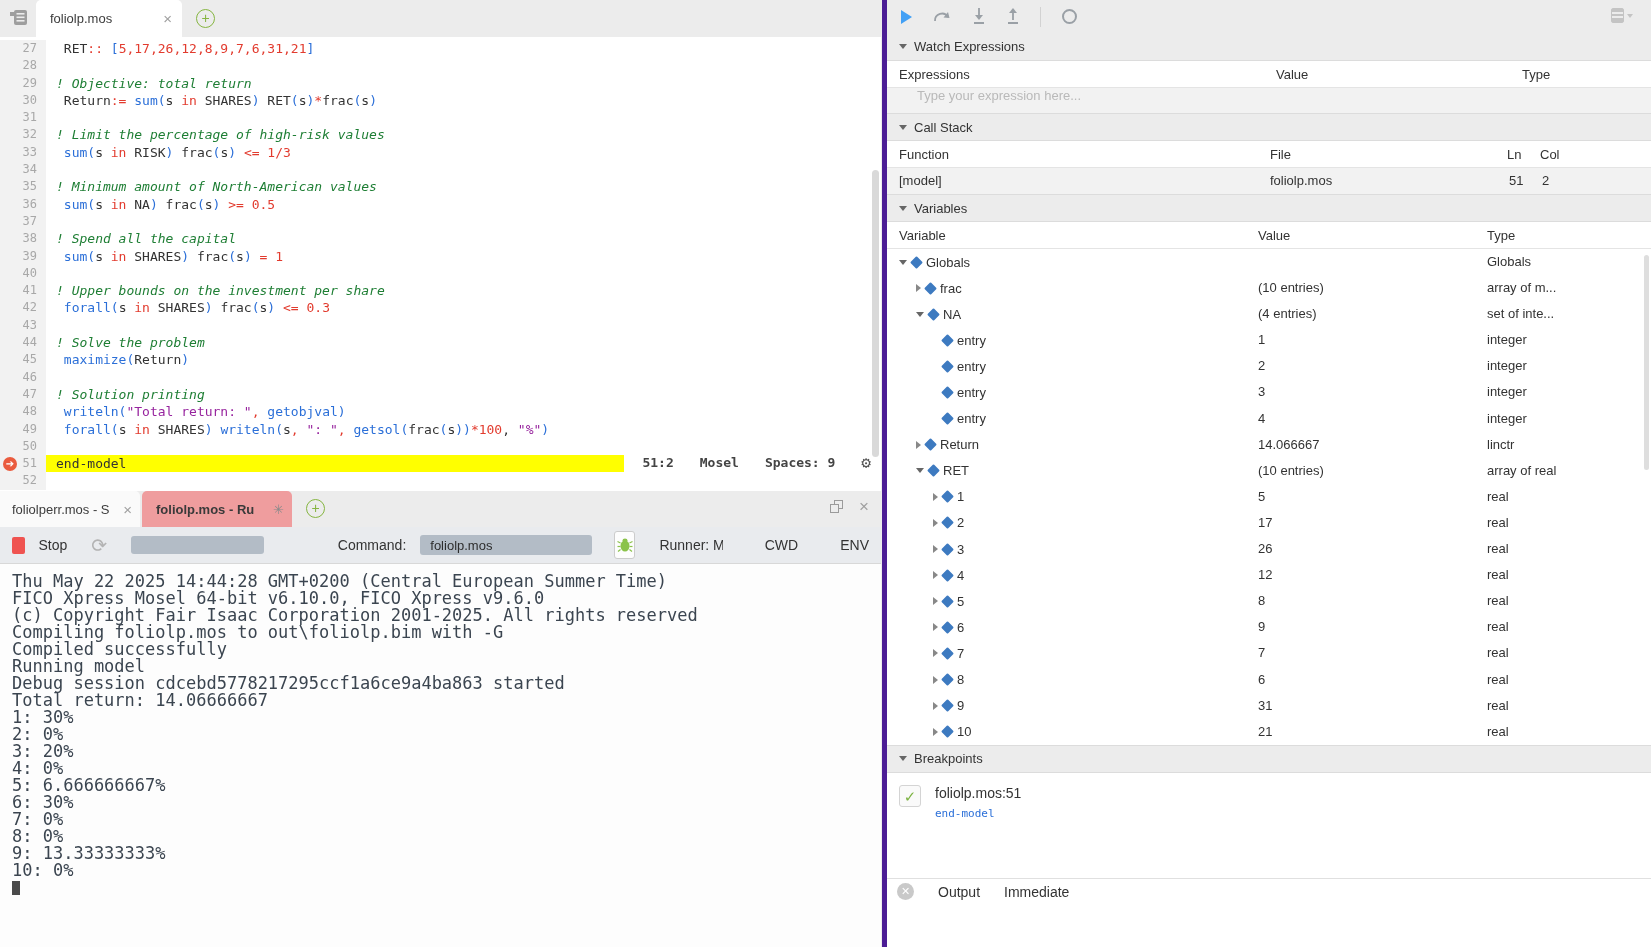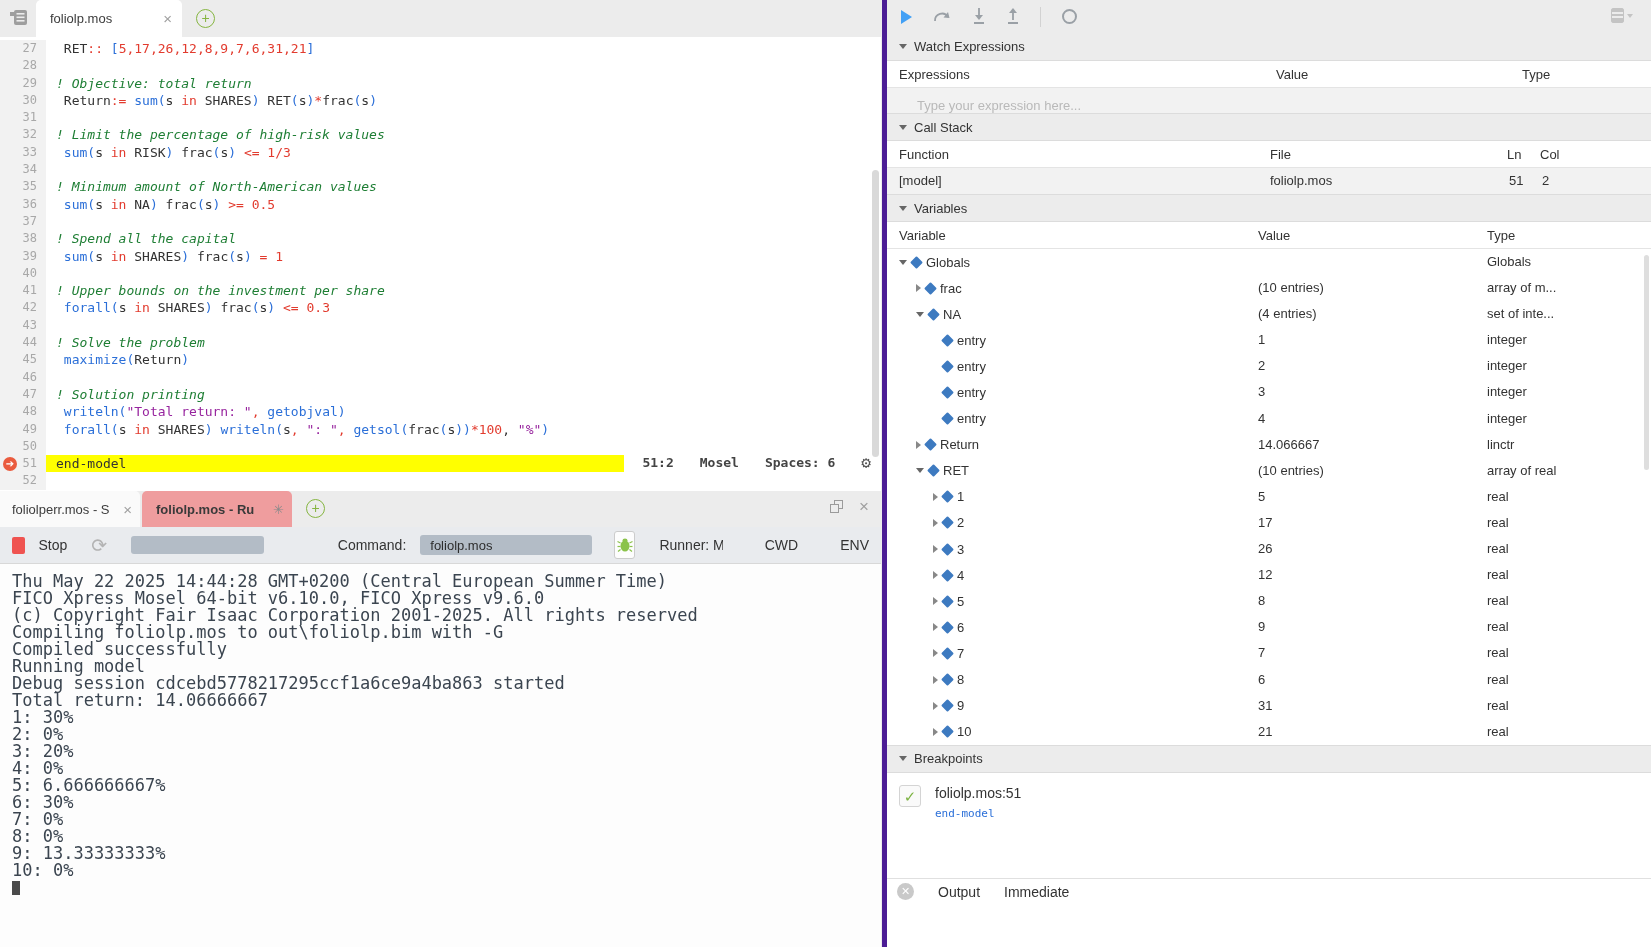--- a/index.html
+++ b/index.html
@@ -58,21 +58,21 @@
   .dtoolbar { position:relative; height:33px; background:#ececec; display:flex; align-items:center; padding-left:14px; gap:20px; }
   .play { width:0; height:0; border-left:11px solid #42a0f5; border-top:7px solid transparent; border-bottom:7px solid transparent; }
   .dsep { width:1px; height:20px; background:#d2d2d2; }
   .panel-icon { position:absolute; right:18px; top:8px; display:flex; align-items:center; gap:3px; }
   .pi-box { width:13px; height:15px; border:1.5px solid #c4c4c4; border-radius:2px; background:linear-gradient(#c4c4c4 20%, transparent 20%, transparent 35%, #c4c4c4 35%, #c4c4c4 55%, transparent 55%, transparent 70%, #c4c4c4 70%); }
   .pi-caret { width:0; height:0; border-top:4px solid #c4c4c4; border-left:3.5px solid transparent; border-right:3.5px solid transparent; }
   .sec-hdr { height:28px; background:#ececec; border-top:1px solid #dcdcdc; border-bottom:1px solid #dcdcdc; display:flex; align-items:center; padding-left:12px; gap:7px; font-size:13px; color:#333; }
   .tri-open { width:0; height:0; border-top:5px solid #666; border-left:4px solid transparent; border-right:4px solid transparent; }
   .col-hdr { position:relative; height:27px; border-bottom:1px solid #e4e4e4; font-size:13px; color:#333; background:#fff; }
   .col-hdr span { position:absolute; top:6px; }
-  .watch-input-row { height:25px; background:#f2f2f2; display:flex; align-items:flex-end; padding-left:30px; }
+  .watch-input-row { height:25px; background:#f2f2f2; display:flex; align-items:flex-start; padding-left:30px; }
   .watch-input-row .ph { font-size:13px; color:#b9b9b9; }
   .cs-row { position:relative; height:26px; background:#f2f2f2; font-size:13px; color:#333; }
   .cs-row span { position:absolute; top:5px; }
   .vrows { background:#fff; }
   .vrow { position:relative; height:26.1px; font-size:13px; color:#333; }
   .vrow .name-wrap { position:absolute; top:0; height:26px; display:flex; align-items:center; gap:5px; }
   .vrow .val { position:absolute; left:371px; top:5px; }
   .vrow .typ { position:absolute; left:600px; top:5px; }
   .tri-r { width:0; height:0; border-left:5px solid #888; border-top:4px solid transparent; border-bottom:4px solid transparent; }
   .tri-d { width:0; height:0; border-top:5px solid #666; border-left:4px solid transparent; border-right:4px solid transparent; }
@@ -135,21 +135,21 @@
           <div class="cl"><div class="gut">47</div><div class="src"><span class="tok-c">! Solution printing</span></div></div>
           <div class="cl"><div class="gut">48</div><div class="src"><span class="tok-d"> </span><span class="tok-k">writeln(</span><span class="tok-s">"Total return: "</span><span class="tok-r">,</span><span class="tok-d"> </span><span class="tok-k">getobjval)</span></div></div>
           <div class="cl"><div class="gut">49</div><div class="src"><span class="tok-d"> </span><span class="tok-k">forall(</span><span class="tok-d">s </span><span class="tok-r">in</span><span class="tok-d"> SHARES</span><span class="tok-k">) </span><span class="tok-k">writeln(</span><span class="tok-d">s</span><span class="tok-r">,</span><span class="tok-d"> </span><span class="tok-s">": "</span><span class="tok-r">,</span><span class="tok-d"> </span><span class="tok-k">getsol(</span><span class="tok-d">frac</span><span class="tok-k">(</span><span class="tok-d">s</span><span class="tok-k">))</span><span class="tok-r">*100</span><span class="tok-d">, </span><span class="tok-s">"%"</span><span class="tok-k">)</span></div></div>
           <div class="cl"><div class="gut">50</div><div class="src"></div></div>
           <div class="cl hl"><div class="gut"><span class="bp-arrow">➔</span>51</div><div class="src"><span class="tok-d">end-model</span></div></div>
           <div class="cl"><div class="gut">52</div><div class="src"></div></div>
         </div>
       <div class="estatus">
         <span>51:2</span>
         <span>Mosel</span>
-        <span>Spaces: 6</span>
+        <span>Spaces: 9</span>
         <span class="gear">⚙</span>
       </div>
       <div class="escroll"></div>
     </div>
   </div>
 
   <div class="console-pane">
     <div class="ctabbar">
       <div class="ctab1">
         <span class="t">foliolperr.mos - S</span>

